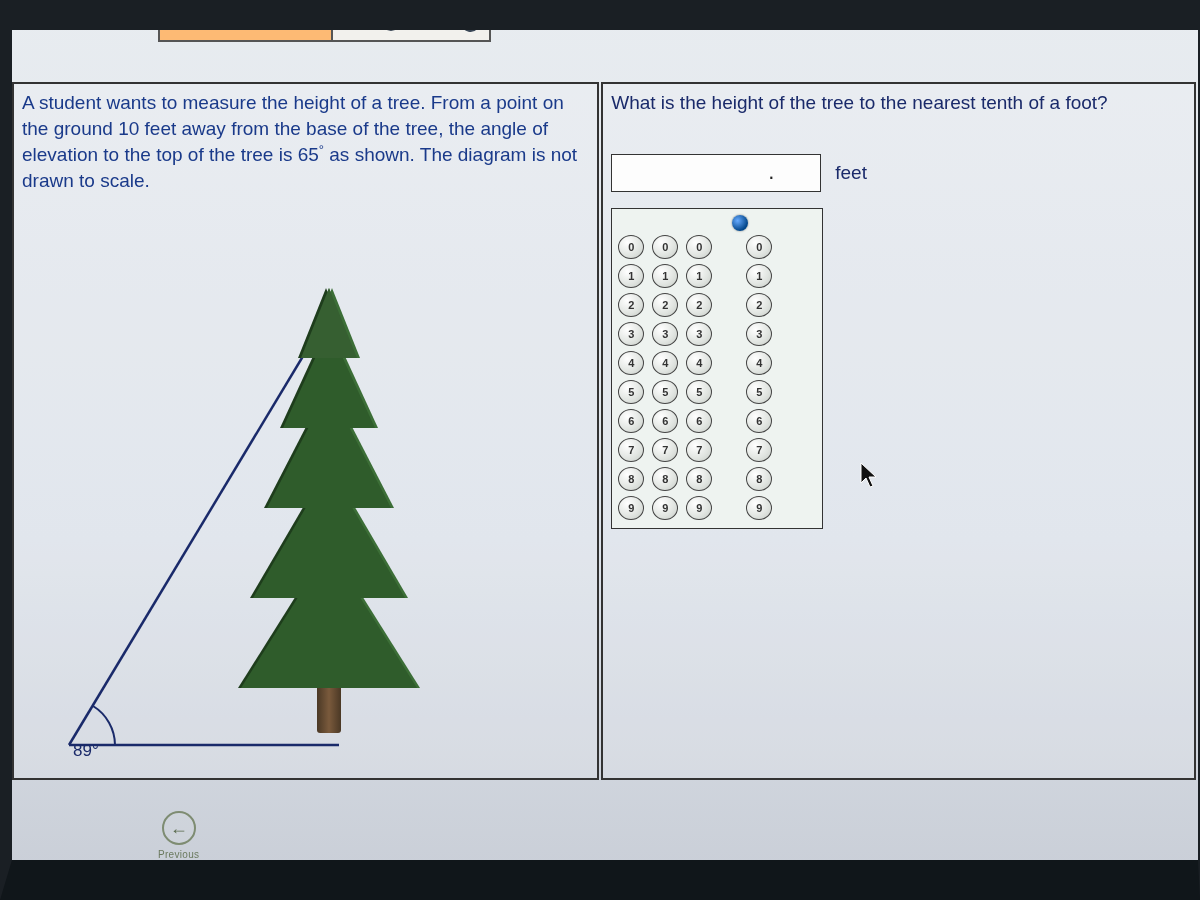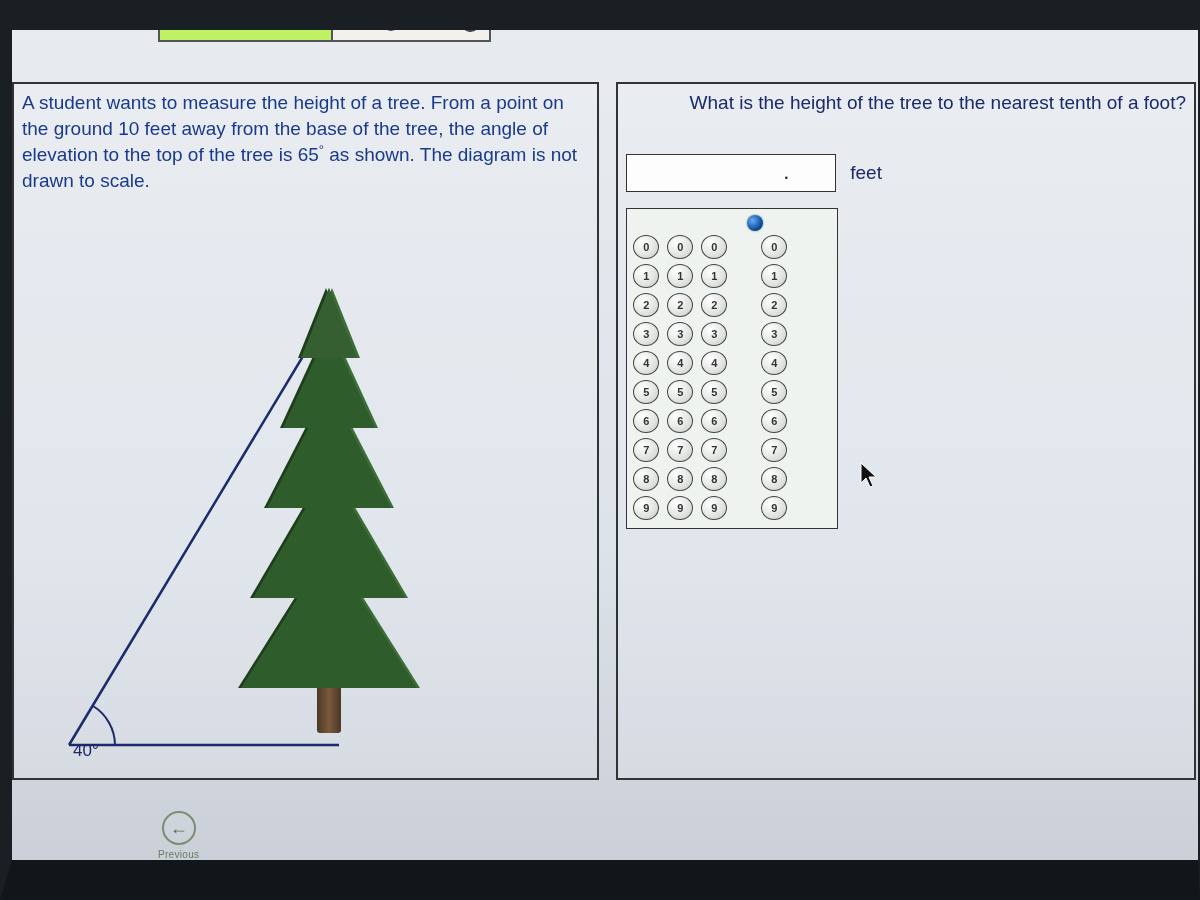--- a/index.html
+++ b/index.html
@@ -29,21 +29,21 @@
     position: absolute;
     top: 0;
     left: 158px;
     display: flex;
     align-items: stretch;
     height: 42px;
     gap: 0;
   }
   .q-label-box {
     border: 2px solid #555;
-    background: #bef264;
+    background: #fdba74;
     padding: 6px 12px;
     font-size: 17px;
     font-weight: bold;
     color: #222;
     display:flex;
     align-items:center;
     gap:4px;
   }
   .q-label-box .caret { font-size:11px; color:#555; }
   .tool-icons-box {
@@ -56,21 +56,21 @@
     gap:14px;
   }
   .tool-icons-box svg { display:block; }
   .content {
     position:absolute;
     top:82px;
     left:12px;
     right:4px;
     bottom:120px;
     display:flex;
-    gap:17px;
+    gap:2px;
   }
   .panel {
     border:2px solid #333;
     background:rgba(245,245,248,0.2);
     padding:6px 8px;
     position:relative;
   }
   .panel-left {
     width:49.6%;
   }
@@ -121,21 +121,20 @@
     transform:translateX(-50%);
     width:0;height:0;
     border-style:solid;
     border-color: transparent transparent #2f5c2b transparent;
     filter: drop-shadow(-3px 0 0 #1e3d1c) drop-shadow(3px 0 0 #3c6e37);
   }
   .prompt-text {
     font-size:19px;
     color:#1a2a6a;
     line-height:1.35;
-    text-align:right;
   }
   .answer-row {
     margin-top:38px;
     display:flex;
     align-items:center;
     gap:14px;
   }
   .display-box {
     border:1.5px solid #333;
     width:210px;
@@ -270,21 +269,21 @@
       <p class="problem-text">
         <span>A student wants to measure the height of a tree.  From a point on the ground 10 feet away from the base of the tree, the angle of elevation to the top of the tree is 65</span><span class="deg">°</span><span> as shown.  The diagram is not drawn to scale.</span>
       </p>
 
       <div class="diagram">
         <svg width="520" height="490">
           <line x1="20" y1="462" x2="290" y2="462" stroke="#1a2a6a" stroke-width="2.5"></line>
           <line x1="20" y1="462" x2="280" y2="30" stroke="#1a2a6a" stroke-width="2.5"></line>
           <path d="M 66 462 A 46 46 0 0 0 44 423" stroke="#1a2a6a" stroke-width="2" fill="none"></path>
         </svg>
-        <div style="position:absolute;left:24px;bottom:12px;color:#1a2a6a;font-size:17px;">40°</div>
+        <div style="position:absolute;left:24px;bottom:12px;color:#1a2a6a;font-size:17px;">89°</div>
 
         <div class="tree">
           <div class="trunk"></div>
           <div class="foliage">
             <div class="tri" style="bottom:0;border-width:0 88px 140px 88px;"></div>
             <div class="tri" style="bottom:90px;border-width:0 76px 130px 76px;"></div>
             <div class="tri" style="bottom:180px;border-width:0 62px 120px 62px;"></div>
             <div class="tri" style="bottom:260px;border-width:0 46px 100px 46px;"></div>
             <div class="tri" style="bottom:330px;border-width:0 28px 70px 28px;border-bottom-color:#365f31;"></div>
           </div>

